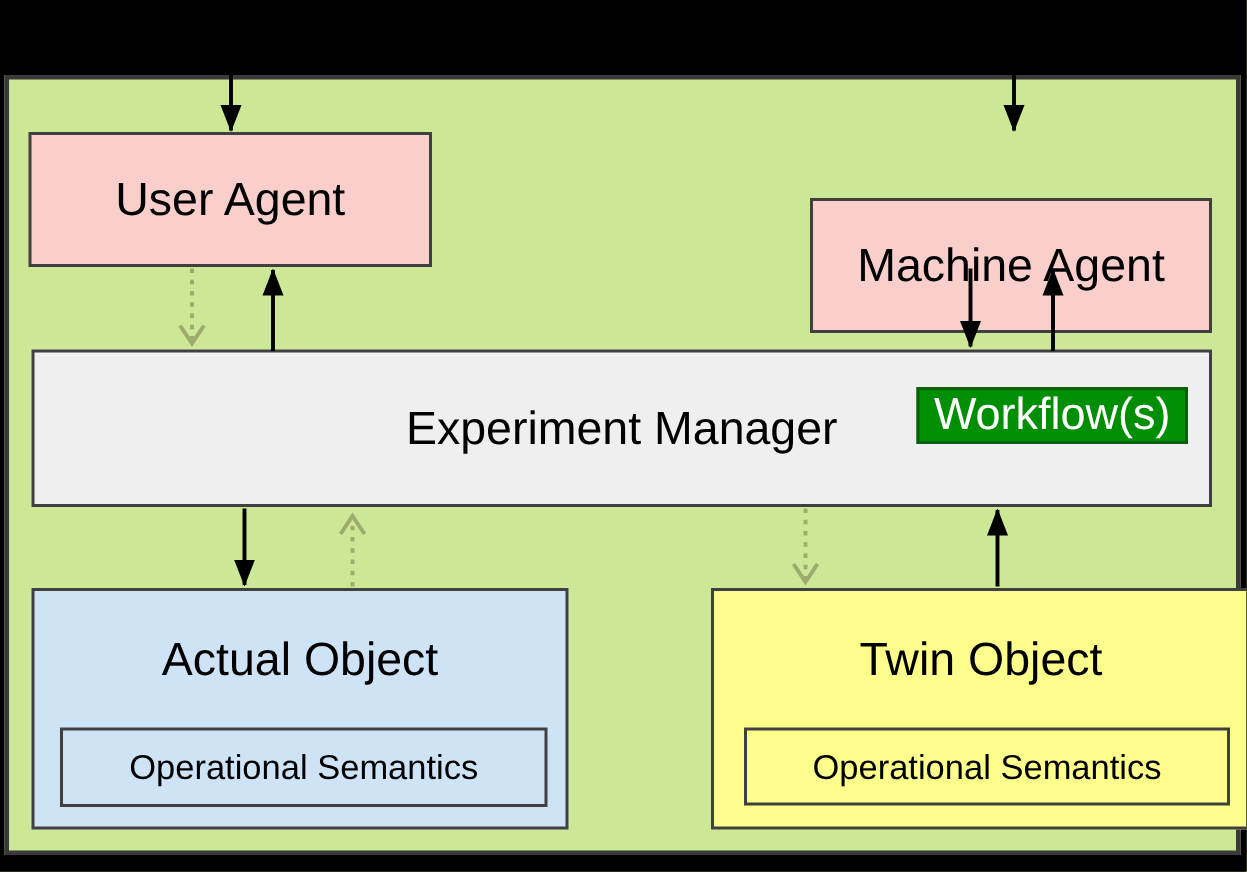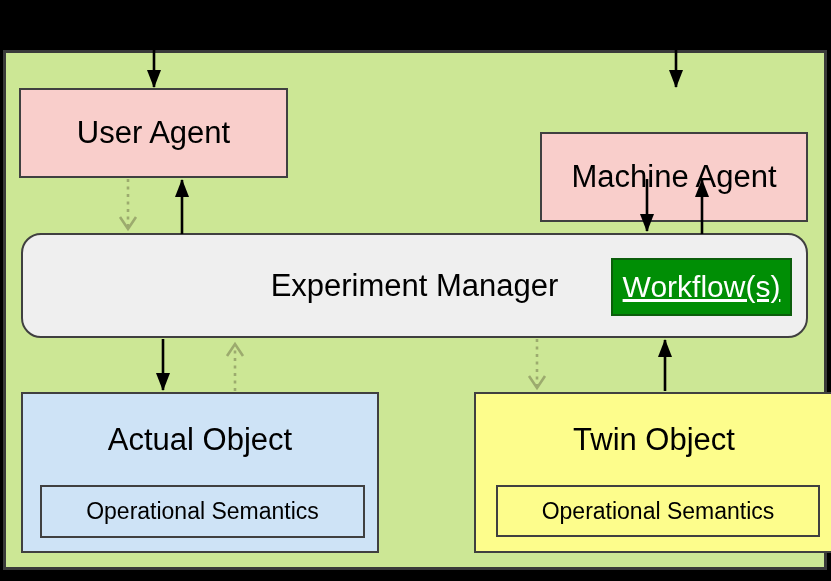--- a/index.html
+++ b/index.html
@@ -16,25 +16,25 @@
   .diagram-title{
     position:absolute;left:310px;top:63px;width:200px;z-index:2;
     font-size:32px;line-height:36px;text-align:center;
   }
   .agent{background:#f9cecb;font-size:31px;}
   #user-agent{left:19px;top:88px;width:269px;height:90px;}
   #machine-agent{left:540px;top:88px;width:268px;height:90px;margin-top:44px;}
   #manager{
     left:21px;top:233px;width:787px;height:105px;background:#efefef;
     font-size:31px;line-height:36px;text-align:center;
-    display:flex;flex-direction:column;align-items:center;justify-content:center;border-radius:20px;
+    display:flex;flex-direction:column;align-items:center;justify-content:center;
   }
   #workflow{
-    left:611px;top:258px;width:181px;height:58px;background:#008e05;
-    border:2px solid #0b5e0b;color:#fff;font-size:30px;z-index:3;text-decoration:underline;
+    left:611px;top:258px;width:181px;height:38px;background:#008e05;
+    border:2px solid #0b5e0b;color:#fff;font-size:30px;z-index:3;
   }
   .object-box{font-size:31px;}
   #actual-object{left:21px;top:392px;width:358px;height:161px;background:#cee3f6;}
   #twin-object{left:432px;top:392px;width:360px;height:161px;background:#fdfd8c;margin-left:42px;}
   .object-label{position:absolute;left:0;top:28px;width:100%;text-align:center;line-height:36px;}
   .inner-box{
     position:absolute;box-sizing:border-box;border:2px solid #404040;
     font-size:23px;background:inherit;
   }
   #actual-inner{left:17px;top:91px;width:325px;height:53px;}

